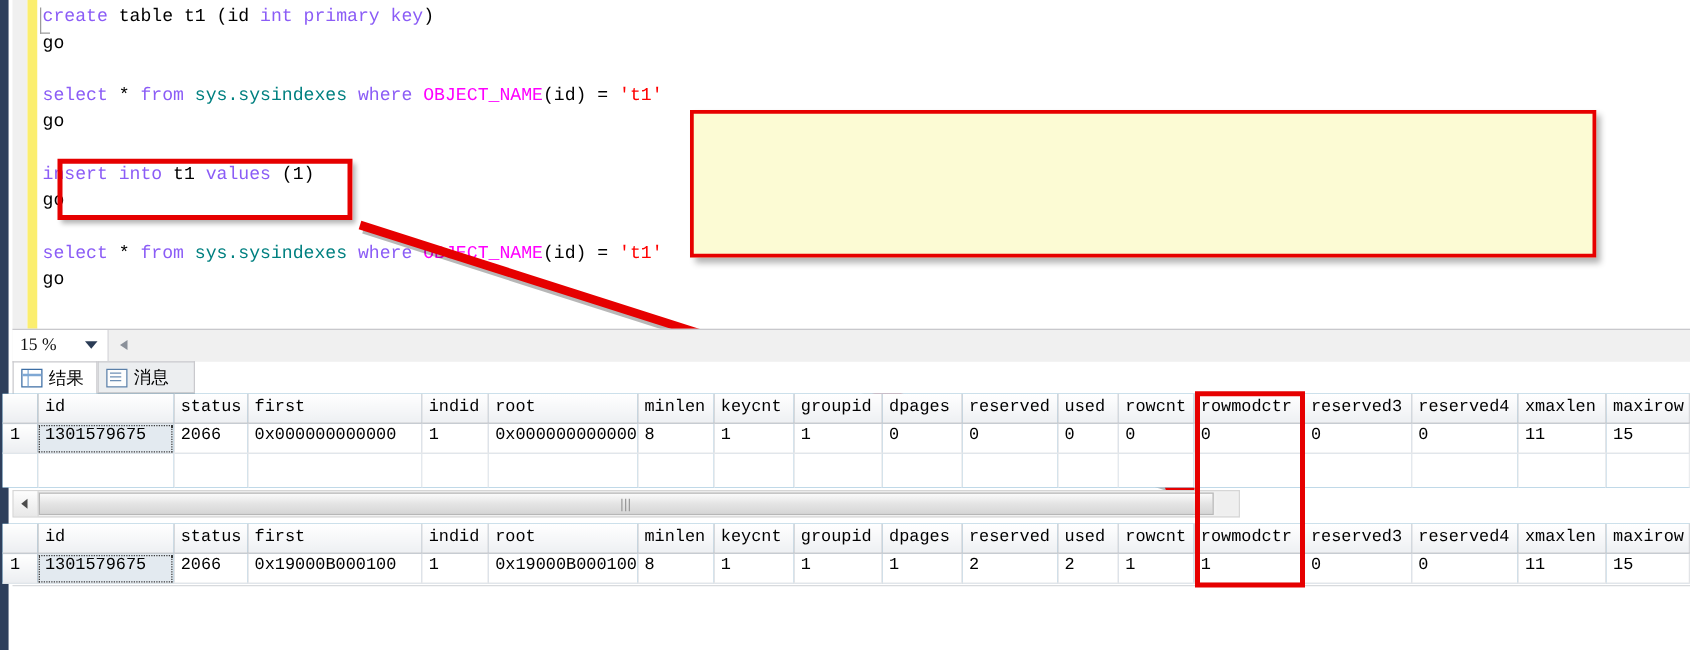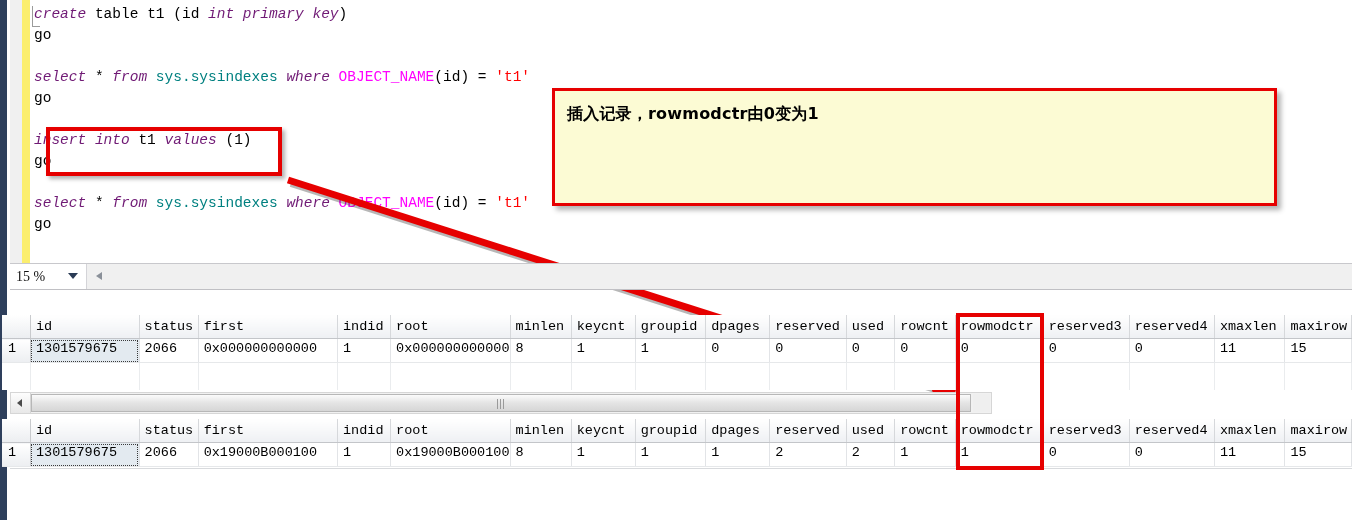--- a/index.html
+++ b/index.html
@@ -18,21 +18,21 @@
   
   .editor{position:absolute;left:10px;top:0;width:1342px;height:263px;background:#ffffff;}
   .editor-gutter{position:absolute;left:0;top:0;width:12px;height:263px;background:#f0f0f0;}
   .change-bar{position:absolute;left:12px;top:0;width:8px;height:263px;background:#fbee6e;}
   .gutter-edge{position:absolute;left:20px;top:0;width:2px;height:263px;background:#ffffff;}
 
   .code{position:absolute;left:24px;top:4px;width:1300px;
         font-family:"Liberation Mono","DejaVu Sans Mono",monospace;
         font-size:14.5px;line-height:21px;white-space:pre;color:#000;}
   .code .ln{display:block;height:21px;}
-  .kw{color:#701a75;font-style:italic;}
+  .kw{color:#8b5cf6;}
   .obj{color:#008080;}
   .fn{color:#ff00ff;}
   .str{color:#ff0000;}
   .pl{color:#000000;text-align:right;}
 
   
   .collapse-brk{position:absolute;left:22px;top:6px;width:7px;height:20px;
       border-left:1px solid #9b9b9b;border-bottom:1px solid #9b9b9b;}
 
   
@@ -135,41 +135,50 @@
     <div class="editor-gutter"></div>
     <div class="change-bar"></div>
     <div class="gutter-edge"></div>
     <div class="collapse-brk"></div>
     <div class="code" id="code-area"><span class="ln"><span class="kw">create</span><span class="pl"> table t1 (id </span><span class="kw">int</span><span class="pl"> </span><span class="kw">primary key</span><span class="pl">)</span></span><span class="ln"><span class="pl">go</span></span><span class="ln">&nbsp;</span><span class="ln"><span class="kw">select</span><span class="pl"> * </span><span class="kw">from</span><span class="pl"> </span><span class="obj">sys.sysindexes</span><span class="pl"> </span><span class="kw">where</span><span class="pl"> </span><span class="fn">OBJECT_NAME</span><span class="pl">(id) = </span><span class="str">'t1'</span></span><span class="ln"><span class="pl">go</span></span><span class="ln">&nbsp;</span><span class="ln"><span class="kw">insert into</span><span class="pl"> t1 </span><span class="kw">values</span><span class="pl"> (1)</span></span><span class="ln"><span class="pl">go</span></span><span class="ln">&nbsp;</span><span class="ln"><span class="kw">select</span><span class="pl"> * </span><span class="kw">from</span><span class="pl"> </span><span class="obj">sys.sysindexes</span><span class="pl"> </span><span class="kw">where</span><span class="pl"> </span><span class="fn">OBJECT_NAME</span><span class="pl">(id) = </span><span class="str">'t1'</span></span><span class="ln"><span class="pl">go</span></span></div>
   </div>
 
   <div class="hl-box"></div>
 
   <div class="callout">
-    <p>插入记录，rowmodctr由0变为1</p>
     <div class="gap"></div>
   </div>
 
   <svg class="arrow-svg" viewBox="0 0 1352 520">
     <g opacity="0.28">
       <line x1="291" y1="183" x2="960" y2="397" stroke="#000000" stroke-width="8"></line>
       <polygon points="966,399 934,383 942,406 914,411" fill="#000000"></polygon>
     </g>
     <line x1="288" y1="180" x2="955" y2="393" stroke="#e60000" stroke-width="7"></line>
     <polygon points="962,396 928,380 937,403 908,408" fill="#e60000"></polygon>
   </svg>
 
   <div class="zoombar">
     <div class="zoom-combo">
       <span class="zoom-val">15 %</span>
       <span class="zoom-caret"></span>
     </div>
     <div class="split-caret"></div>
   </div>
 
+  <div class="tabstrip">
+    <div class="tab active">
+      <span class="tab-icon grid-icon"></span>
+      <span class="tab-label">结果</span>
+    </div>
+    <div class="tab inactive">
+      <span class="tab-icon msg-icon"></span>
+      <span class="tab-label">消息</span>
+    </div>
+  </div>
 
   <div class="grid grid1">
     <table>
       <thead>
           <tr id="g1head">
             <th class="rowhdr" style="width: 28px;">&nbsp;</th>
             <th style="width: 112px;">id</th>
             <th style="width: 55px;">status</th>
             <th style="width: 142px;">first</th>
             <th style="width: 50px;">indid</th>

